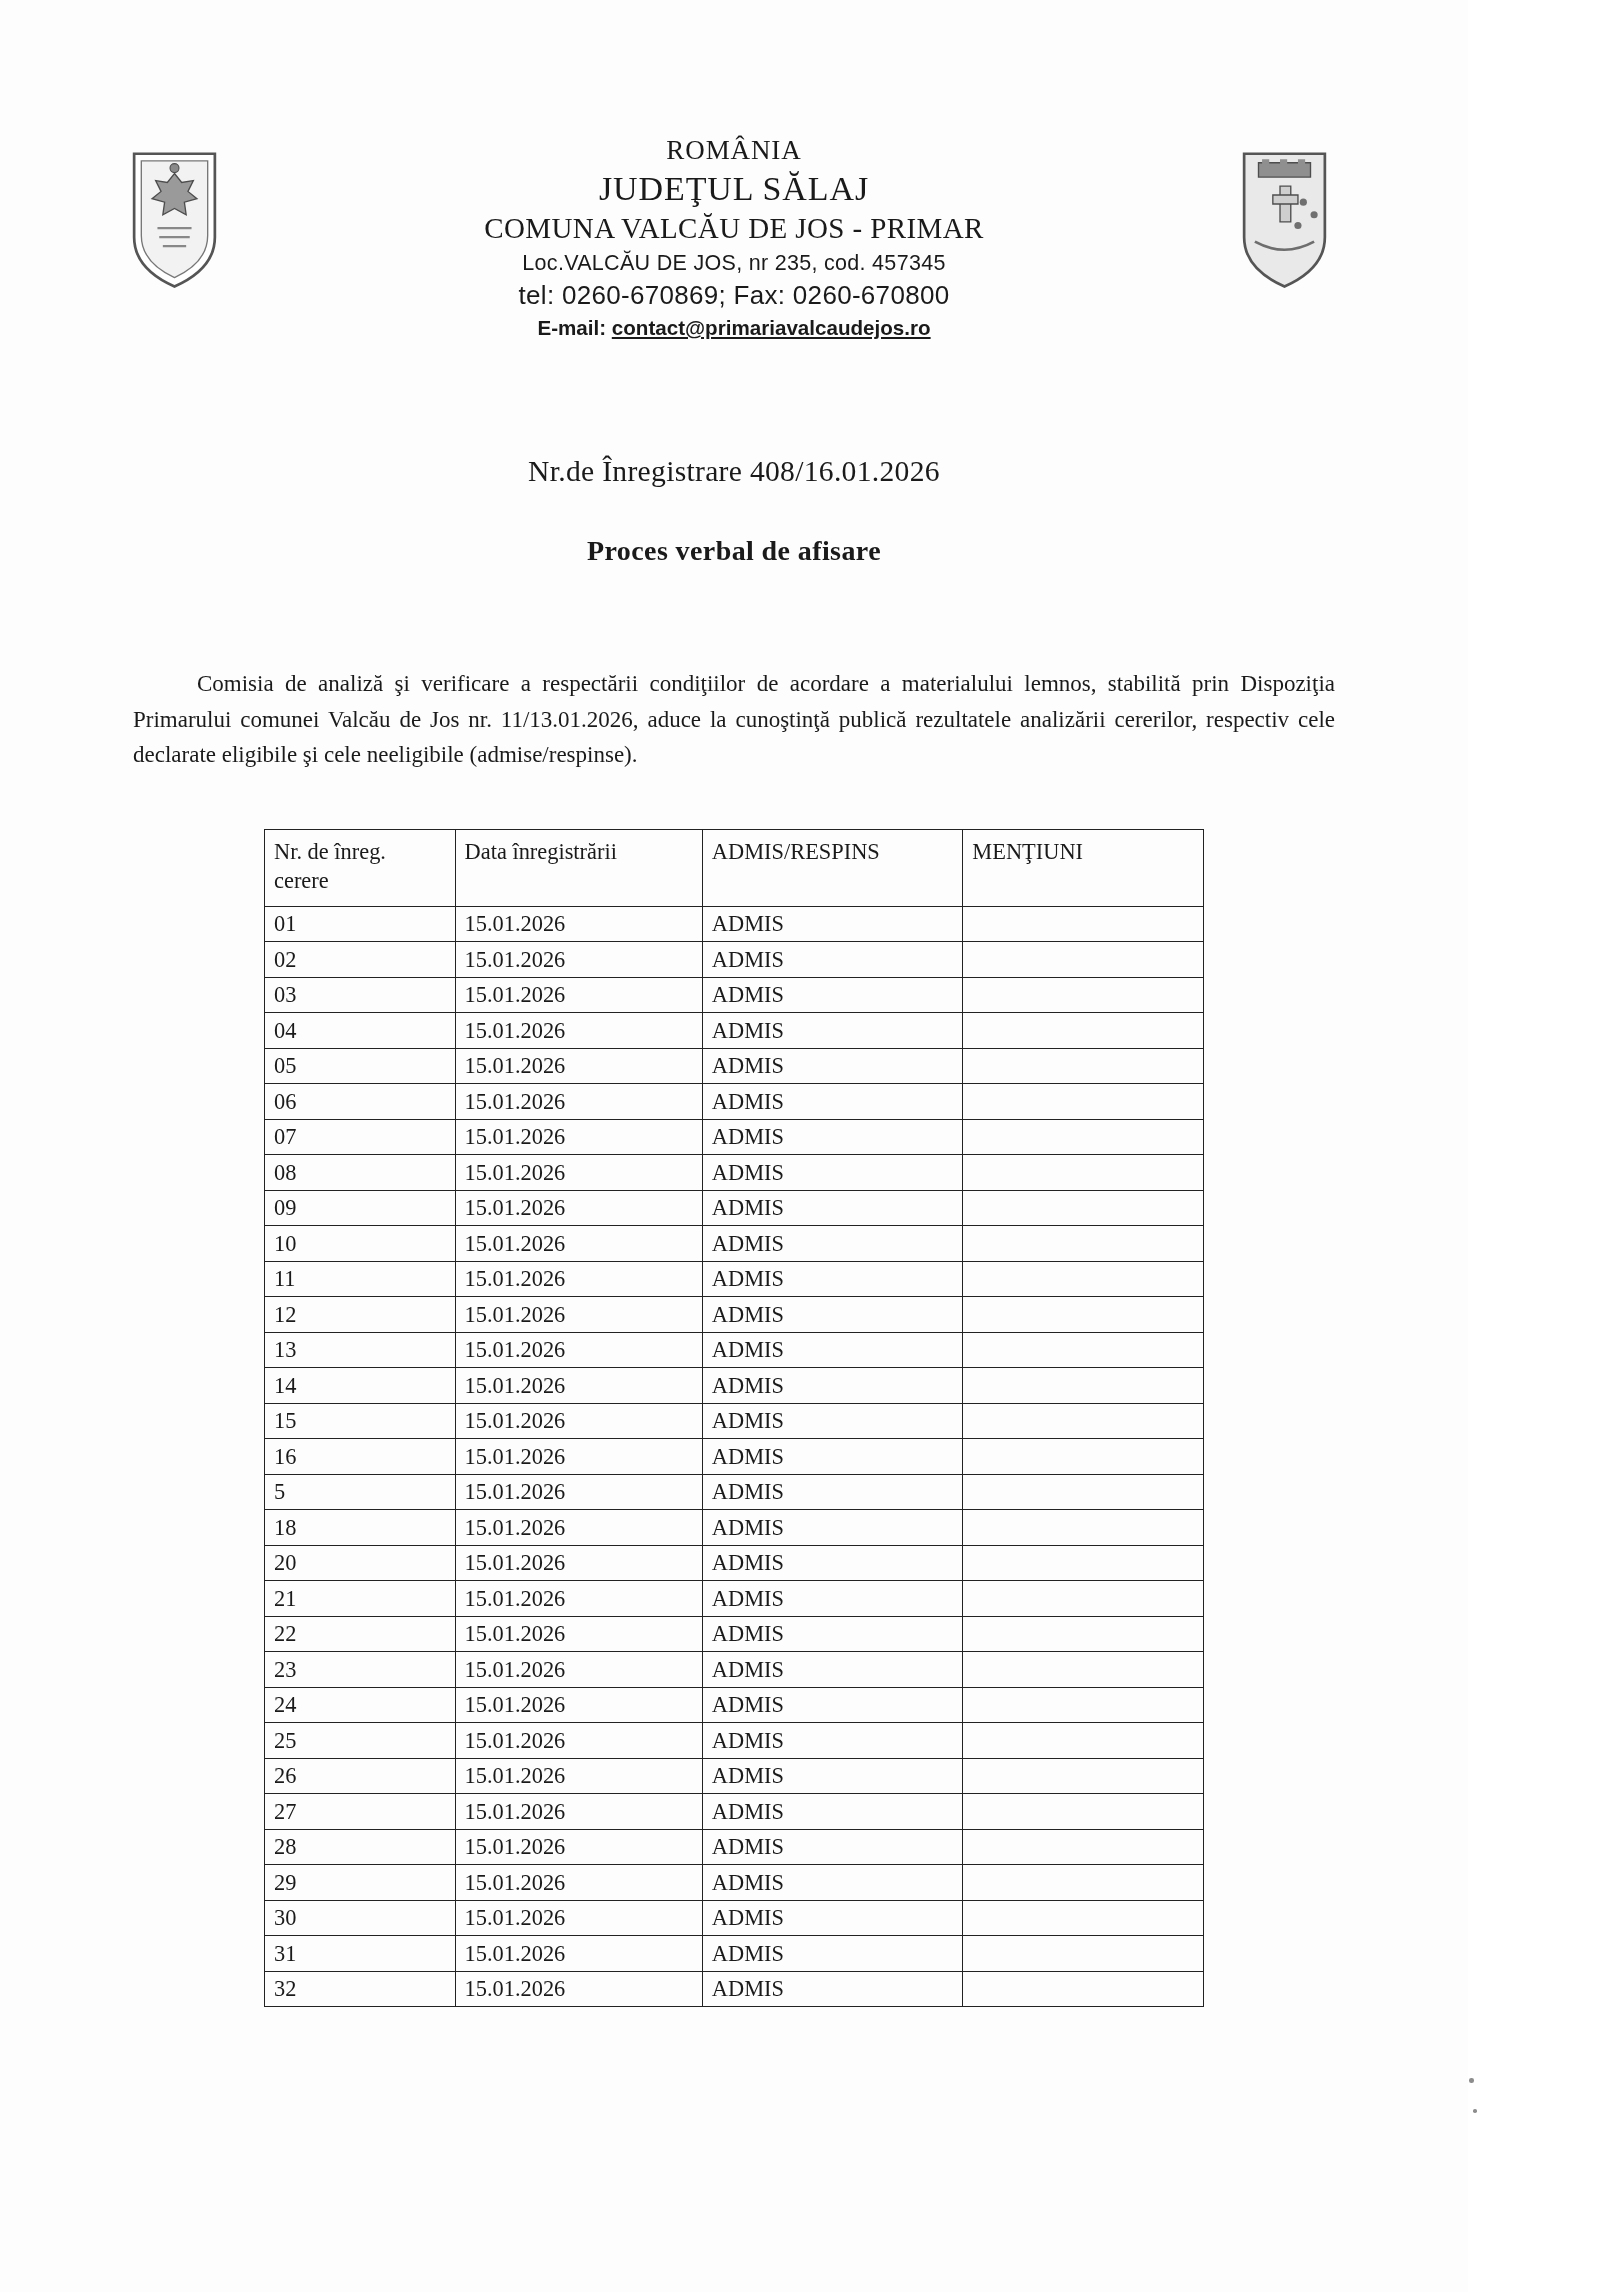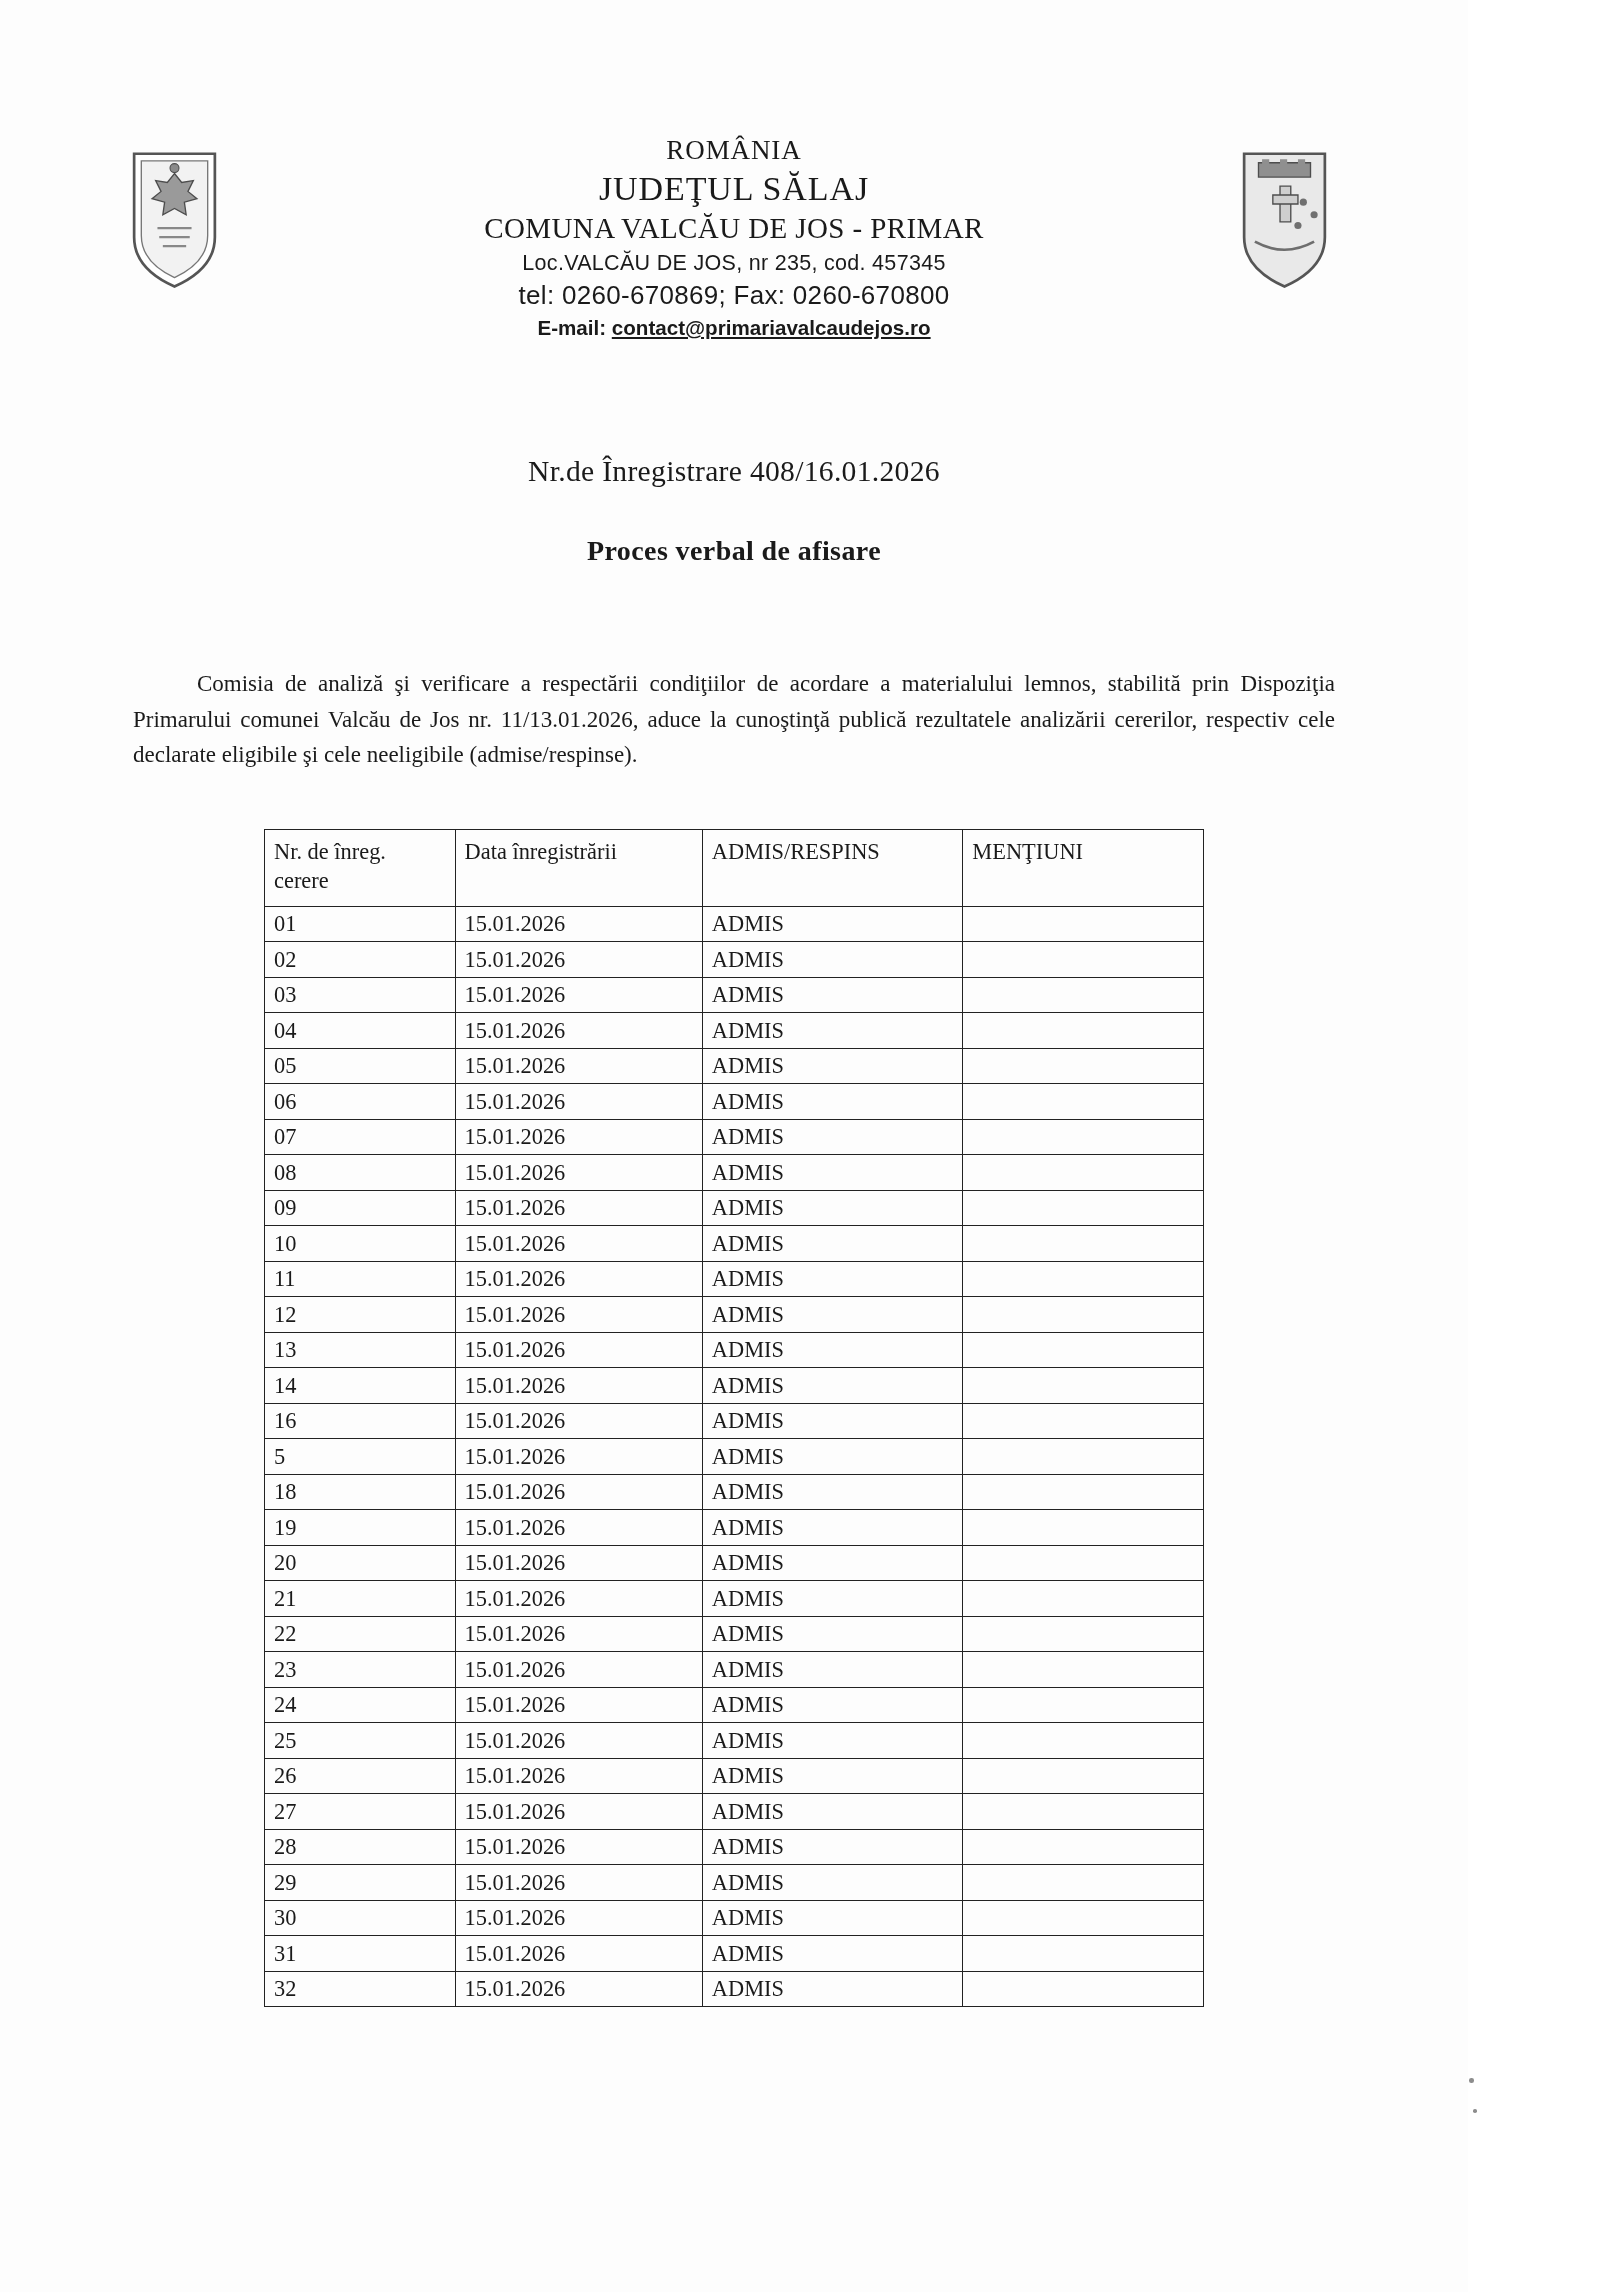--- a/index.html
+++ b/index.html
@@ -280,39 +280,39 @@
             <td class="col-status">ADMIS</td>
             <td class="col-ment"></td>
           </tr>
           <tr>
             <td class="col-nr">14</td>
             <td class="col-data">15.01.2026</td>
             <td class="col-status">ADMIS</td>
             <td class="col-ment"></td>
           </tr>
           <tr>
+            <td class="col-nr">15</td>
+            <td class="col-data">15.01.2026</td>
+            <td class="col-status">ADMIS</td>
+            <td class="col-ment"></td>
+          </tr>
+          <tr>
             <td class="col-nr">16</td>
             <td class="col-data">15.01.2026</td>
             <td class="col-status">ADMIS</td>
             <td class="col-ment"></td>
           </tr>
           <tr>
             <td class="col-nr">5</td>
             <td class="col-data">15.01.2026</td>
             <td class="col-status">ADMIS</td>
             <td class="col-ment"></td>
           </tr>
           <tr>
             <td class="col-nr">18</td>
-            <td class="col-data">15.01.2026</td>
-            <td class="col-status">ADMIS</td>
-            <td class="col-ment"></td>
-          </tr>
-          <tr>
-            <td class="col-nr">19</td>
             <td class="col-data">15.01.2026</td>
             <td class="col-status">ADMIS</td>
             <td class="col-ment"></td>
           </tr>
           <tr>
             <td class="col-nr">20</td>
             <td class="col-data">15.01.2026</td>
             <td class="col-status">ADMIS</td>
             <td class="col-ment"></td>
           </tr>

